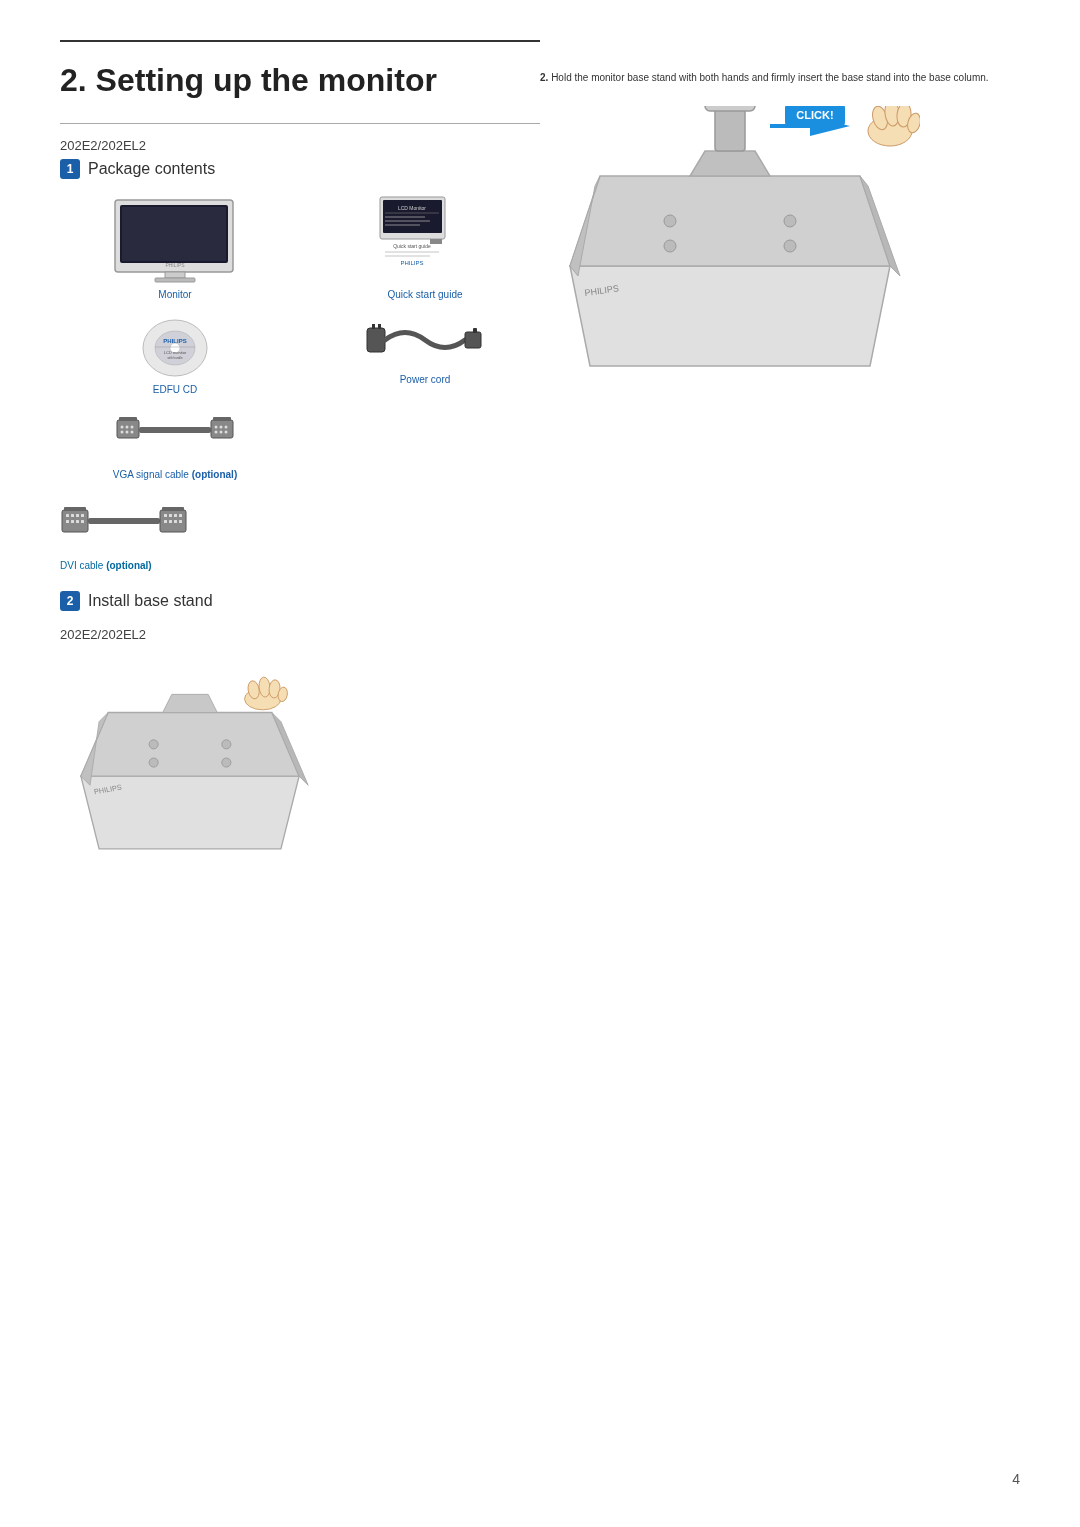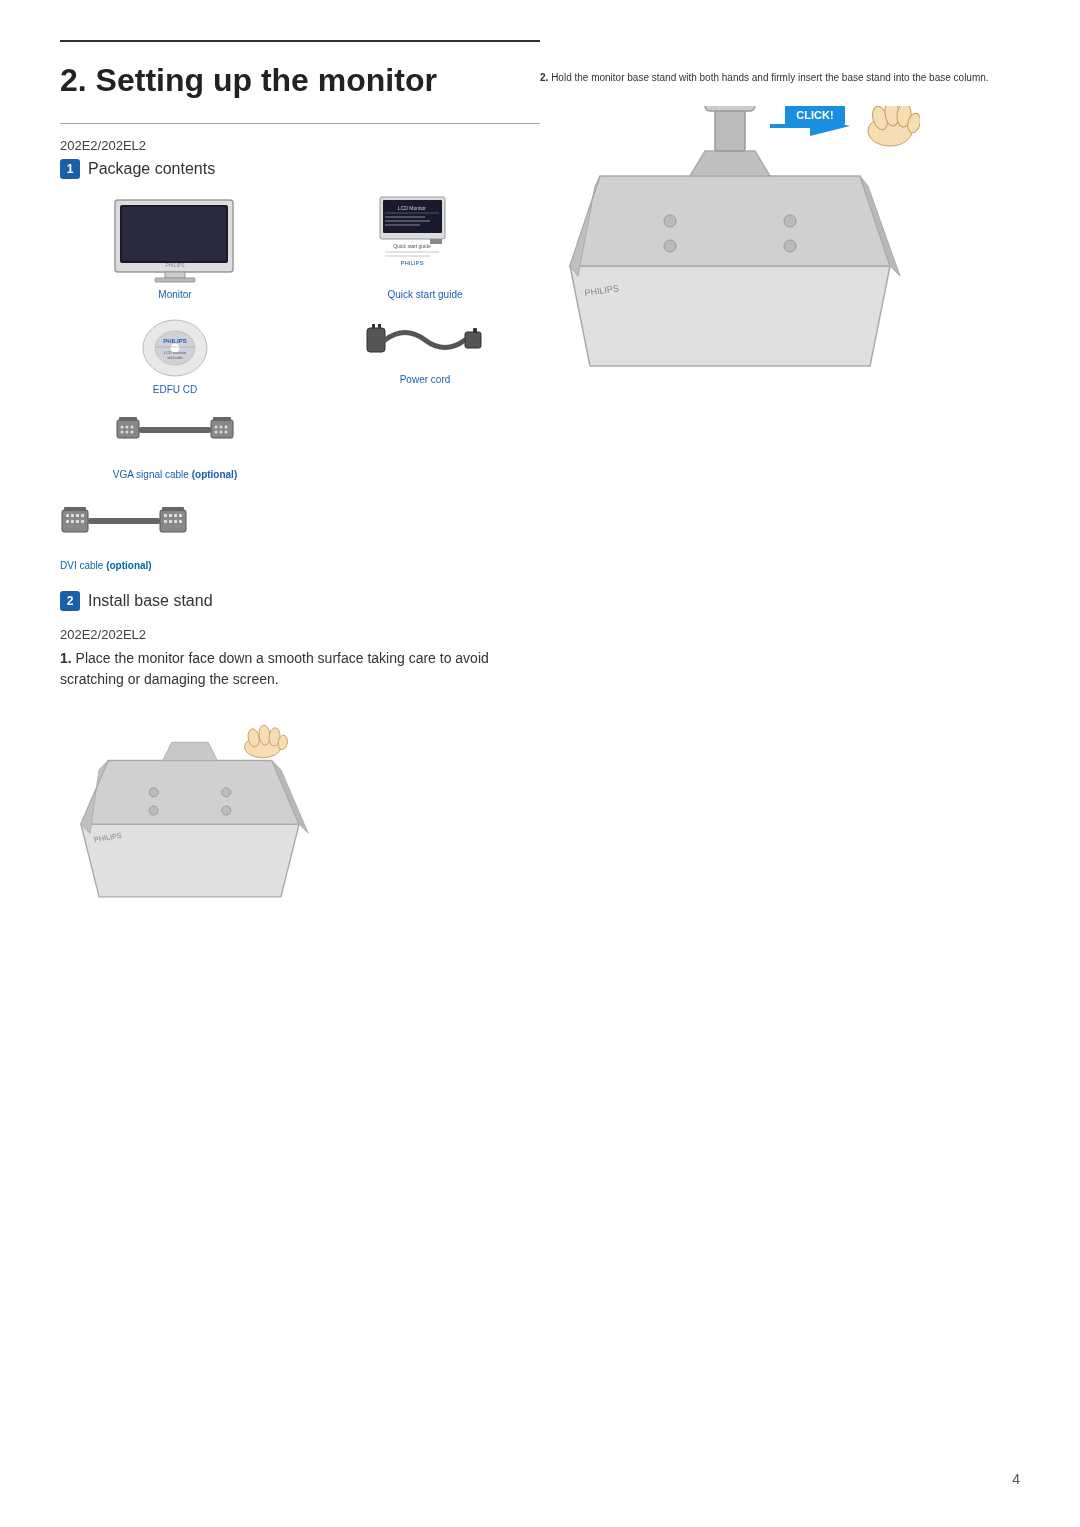--- a/index.html
+++ b/index.html
@@ -336,26 +336,20 @@
     </div>
 
     <div class="install-section">
       <div class="step-header">
         <span class="step-badge">2</span>
         <span>Install base stand</span>
       </div>
 
       <div class="model-label">202E2/202EL2</div>
 
-      <div class="install-step">
-        <p class="install-step-text">
-          <span class="step-num">1.</span>
-          <span>Place the monitor face down a smooth surface taking care to avoid scratching or damaging the screen.</span>
-        </p>
-      </div>
 
       <div class="diagram-image">
         <svg viewBox="0 0 280 220" width="260" height="200">
 
           <g transform="translate(20, 30)">
 
             <polygon points="20,180 220,180 240,100 0,100" fill="#e0e0e0" stroke="#aaa" stroke-width="1.5"></polygon>
 
             <polygon points="0,100 240,100 210,30 30,30" fill="#d0d0d0" stroke="#aaa" stroke-width="1.5"></polygon>
 

